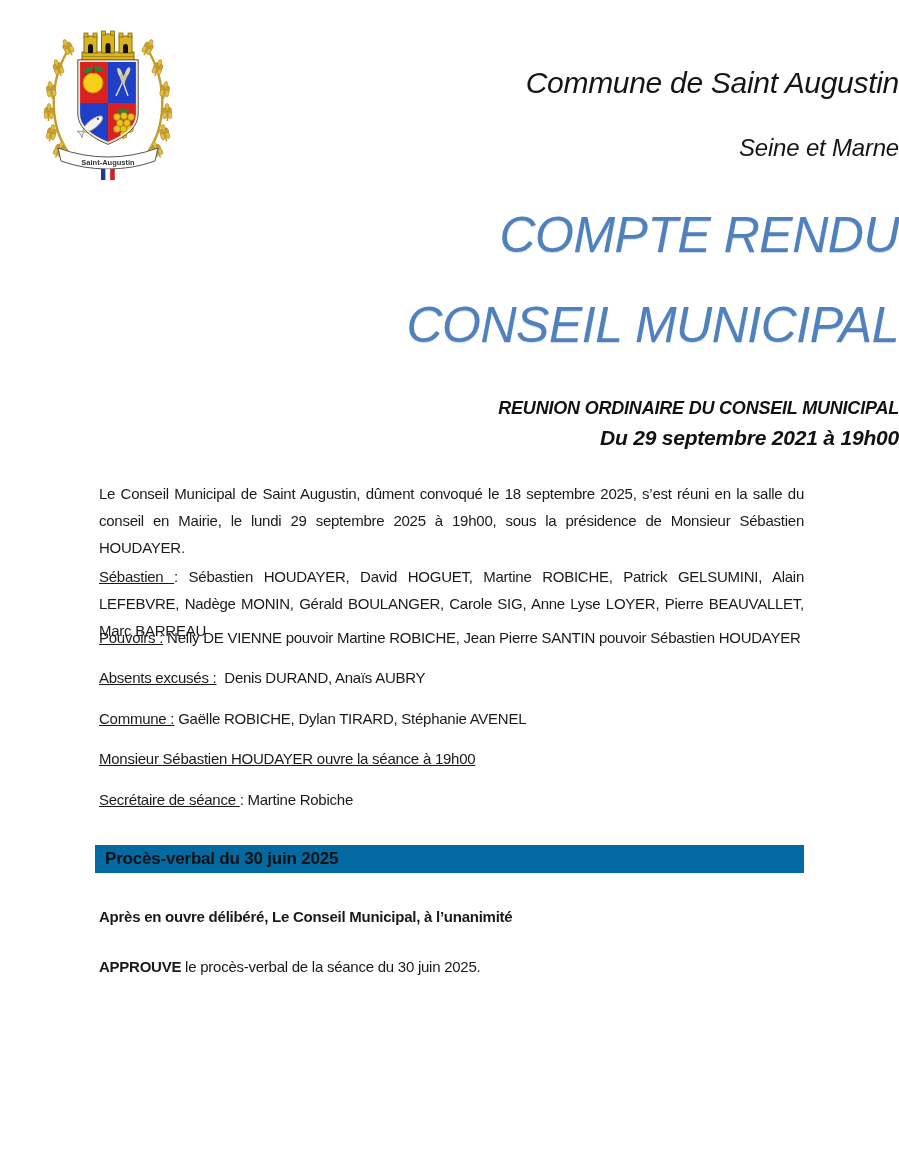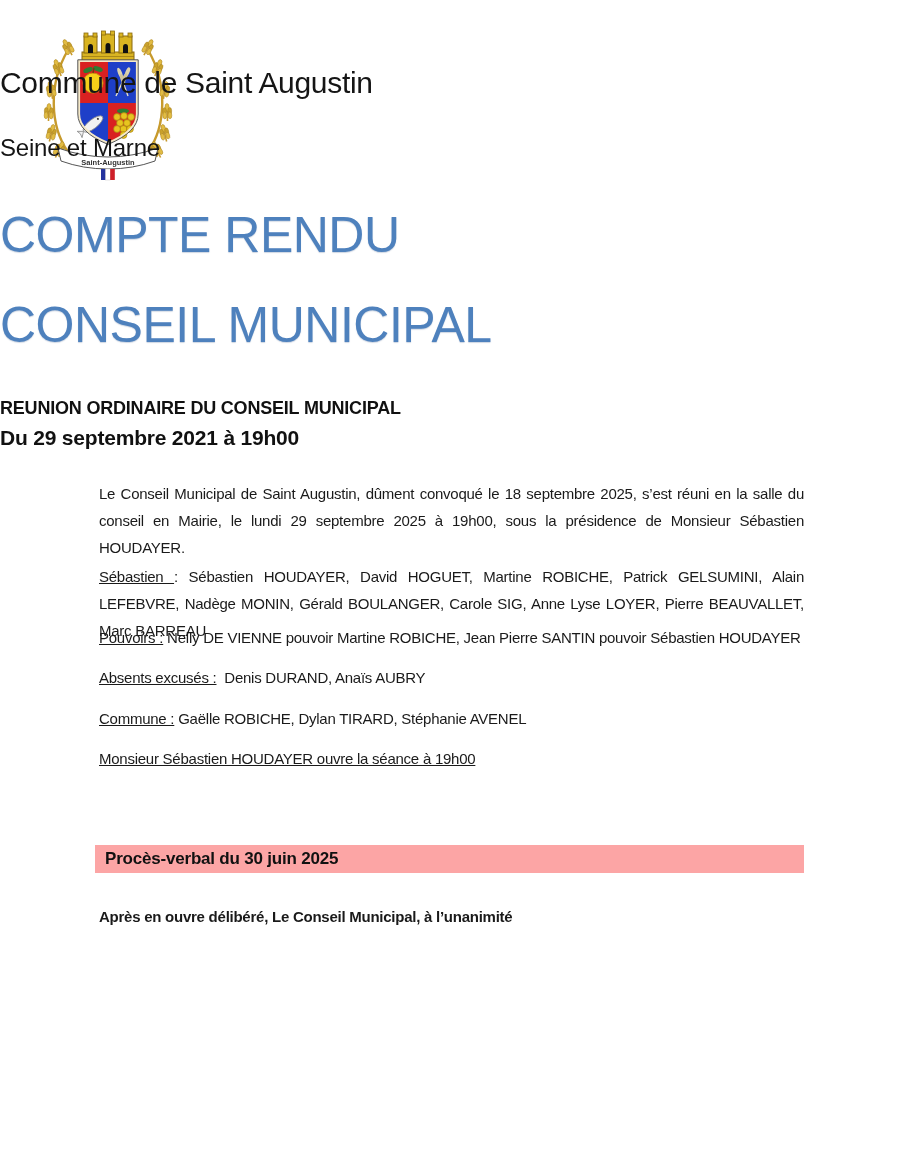--- a/index.html
+++ b/index.html
@@ -5,38 +5,38 @@
   html,body{margin:0;padding:0;background:#ffffff;}
   .page{
     position:relative;
     width:899px;height:1164px;
     background:#ffffff;
     font-family:"Liberation Sans", sans-serif;
     color:#1a1a1a;
     overflow:hidden;
   }
   .abs{position:absolute;}
-  .centered{left:0;width:899px;text-align:left;}
+  .centered{left:0;width:899px;text-align:right;font-style:italic;}
   .commune-name{top:66px;font-size:30px;letter-spacing:-0.3px;color:#151515;}
   .dept-name{top:134px;font-size:24px;letter-spacing:-0.2px;color:#151515;}
   .doc-title{font-size:50px;letter-spacing:-0.5px;color:#4E81BD;text-shadow:0 1px 1px rgba(60,90,140,0.25);}
   .doc-title.l1{top:206px;}
   .doc-title.l2{top:296px;}
   .meeting-heading{top:398px;font-size:18px;font-weight:bold;letter-spacing:-0.2px;color:#111;}
   .meeting-date{top:426px;font-size:21px;font-weight:bold;letter-spacing:-0.2px;color:#111;}
   .body-text{
     left:99px;width:705px;
     font-size:15px;line-height:27px;letter-spacing:-0.25px;
     white-space:pre-wrap;
   }
   .just{text-align:justify;}
   .u{text-decoration:underline;}
   .section-bar{
     left:95px;top:845px;width:699px;height:28px;
-    background:#fca5a5;
+    background:#0369a1;
     padding-left:10px;
     font-size:17px;font-weight:bold;line-height:28px;letter-spacing:-0.2px;color:#111;
   }
   .bold{font-weight:bold;}
   .intro{top:480px;}
   .presents{top:563px;}
   .pouvoirs{top:624px;}
   .absents-excuses{top:664px;}
   .absents{top:705px;}
   .ouverture{top:745px;}
@@ -174,19 +174,21 @@
   <div class="abs body-text just presents"><span class="u">Sébastien </span><span>: Sébastien HOUDAYER, David HOGUET, Martine ROBICHE, Patrick GELSUMINI, Alain LEFEBVRE, Nadège MONIN, Gérald BOULANGER, Carole SIG, Anne Lyse LOYER, Pierre BEAUVALLET, Marc BARREAU</span></div>
 
   <div class="abs body-text pouvoirs"><span class="u">Pouvoirs :</span><span> Nelly DE VIENNE pouvoir Martine ROBICHE, Jean Pierre SANTIN pouvoir Sébastien HOUDAYER</span></div>
 
   <div class="abs body-text absents-excuses"><span class="u">Absents excusés :</span><span>  Denis DURAND, Anaïs AUBRY</span></div>
 
   <div class="abs body-text absents"><span class="u">Commune :</span><span> Gaëlle ROBICHE, Dylan TIRARD, Stéphanie AVENEL</span></div>
 
   <div class="abs body-text ouverture"><span class="u">Monsieur Sébastien HOUDAYER ouvre la séance à 19h00</span></div>
 
+  <div class="abs body-text secretaire"><span class="u">Secrétaire de séance </span><span>: Martine Robiche</span></div>
 
   <div class="abs section-bar">Procès-verbal du 30 juin 2025</div>
 
   <div class="abs body-text bold deliberation">Après en ouvre délibéré, Le Conseil Municipal, à l’unanimité</div>
 
+  <div class="abs body-text approuve"><span class="bold">APPROUVE</span><span> le procès-verbal de la séance du 30 juin 2025.</span></div>
 
 </div>
 
 </body></html>

